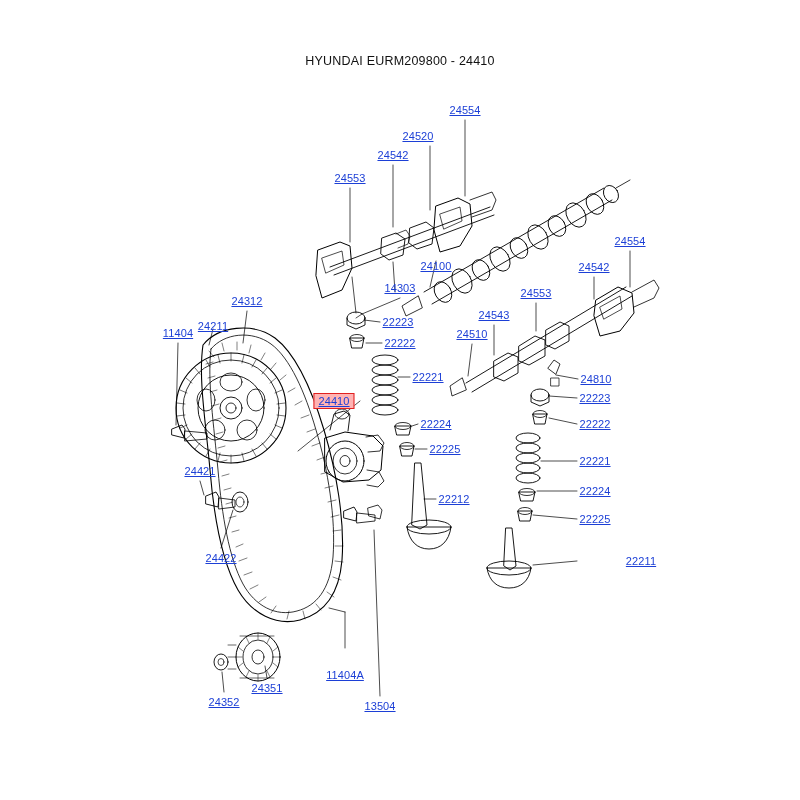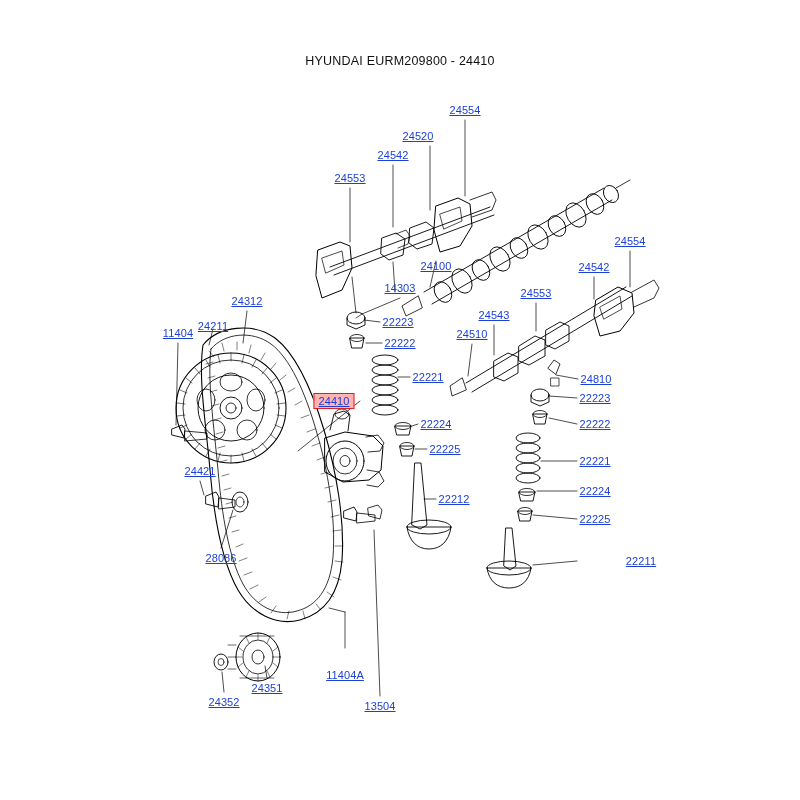--- a/index.html
+++ b/index.html
@@ -327,21 +327,21 @@
     <div class="label highlight" style="left:334px; top:401px;">24410</div>
     <div class="label" style="left:595px; top:398px;">22223</div>
     <div class="label" style="left:595px; top:424px;">22222</div>
     <div class="label" style="left:436px; top:424px;">22224</div>
     <div class="label" style="left:445px; top:449px;">22225</div>
     <div class="label" style="left:595px; top:461px;">22221</div>
     <div class="label" style="left:200px; top:471px;">24421</div>
     <div class="label" style="left:454px; top:499px;text-align:center;">22212</div>
     <div class="label" style="left:595px; top:491px;">22224</div>
     <div class="label" style="left:595px; top:519px;">22225</div>
-    <div class="label" style="left:221px; top:558px;">28086</div>
+    <div class="label" style="left:221px; top:558px;">24422</div>
     <div class="label" style="left:595px; top:561px;margin-left:46px;">22211</div>
     <div class="label" style="left:345px; top:657px;margin-top:18px;">11404A</div>
     <div class="label" style="left:267px; top:688px;">24351</div>
     <div class="label" style="left:224px; top:702px;text-align:right;">24352</div>
     <div class="label" style="left:380px; top:706px;">13504</div>
   </div>
 
 </div>
 
 </body></html>

